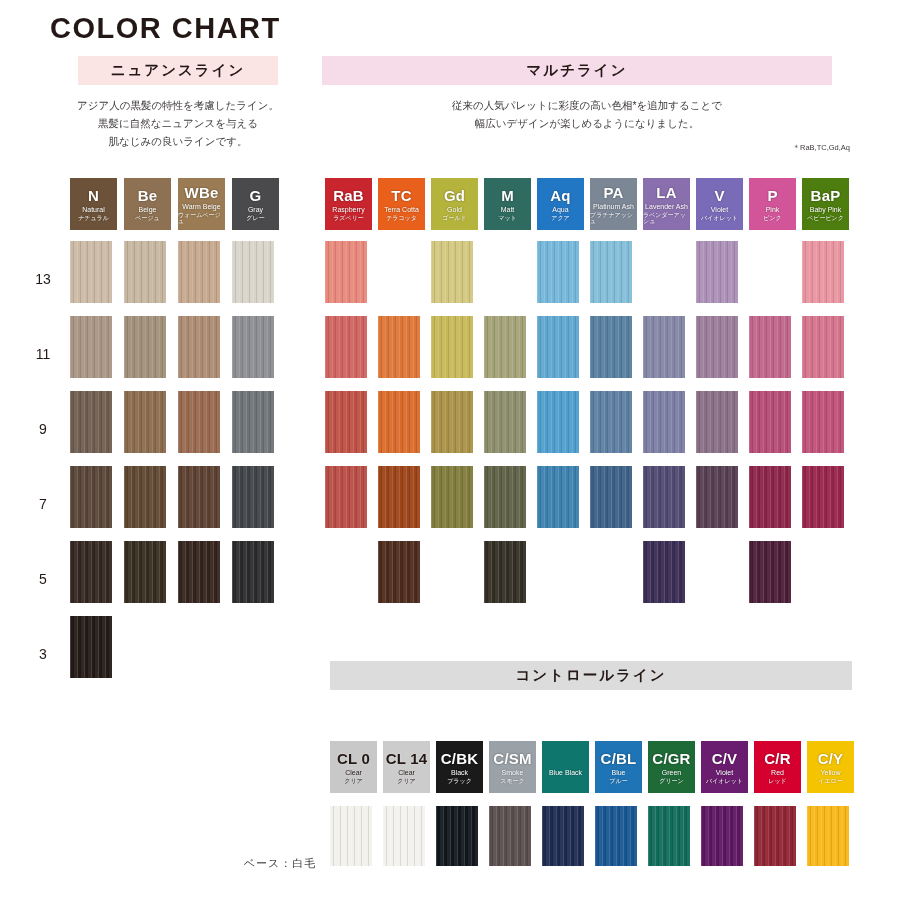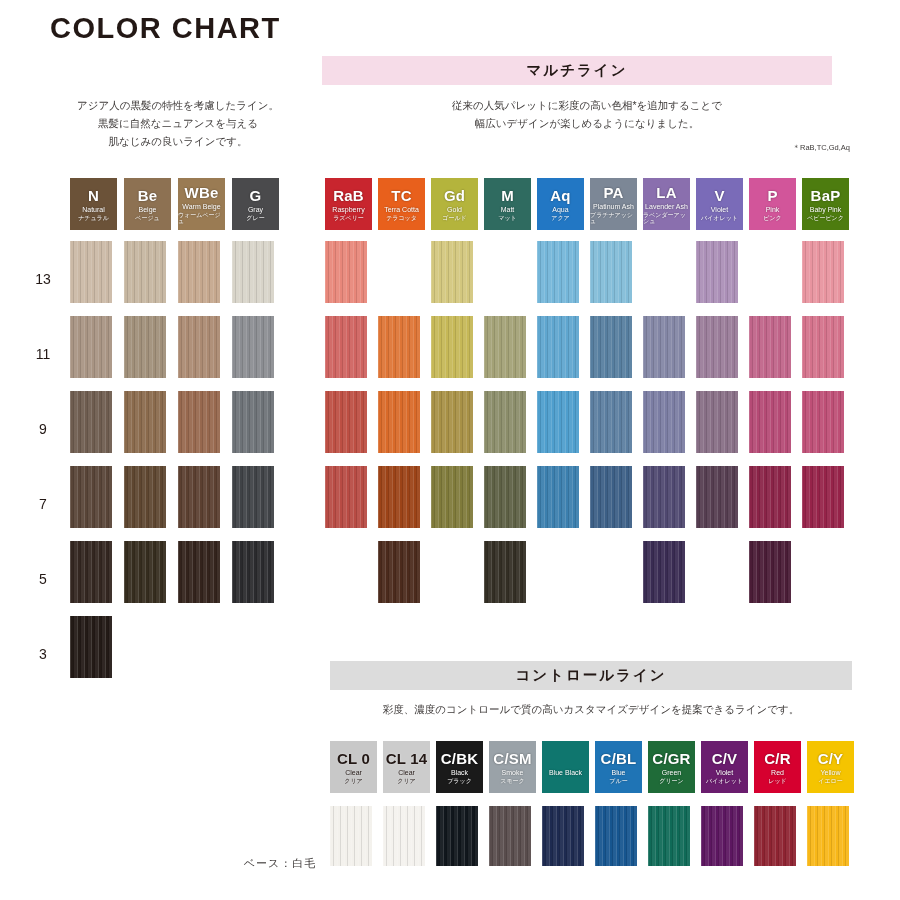--- a/index.html
+++ b/index.html
@@ -83,27 +83,27 @@
     font-size:11px;color:#3e3a39;letter-spacing:1px;
   }
 </style>
 </head>
 <body>
 
 <div id="root">
 
   <div class="abs page-title">COLOR CHART</div>
 
+  <div class="abs band band-nuance">ニュアンスライン</div>
   <div class="abs band band-multi">マルチライン</div>
   <div class="abs band band-control">コントロールライン</div>
 
   <div class="abs desc desc-nuance">アジア人の黒髪の特性を考慮したライン。<br>黒髪に自然なニュアンスを与える<br>肌なじみの良いラインです。</div>
   <div class="abs desc desc-multi">従来の人気パレットに彩度の高い色相*を追加することで<br>幅広いデザインが楽しめるようになりました。</div>
   <div class="abs note-multi">＊RaB,TC,Gd,Aq</div>
-  <div class="abs desc desc-control">彩度、濃度のコントロールで質の高いカスタマイズデザインを提案できるラインです。</div>
 
   <div id="levels-layer">
       <div class="abs lvl" style="left: 30px; top: 265px;">13</div>
       <div class="abs lvl" style="left: 30px; top: 340px;">11</div>
       <div class="abs lvl" style="left: 30px; top: 415px;">9</div>
       <div class="abs lvl" style="left: 30px; top: 490px;">7</div>
       <div class="abs lvl" style="left: 30px; top: 565px;">5</div>
       <div class="abs lvl" style="left: 30px; top: 640px;">3</div>
     </div>
   <div id="nuance-head-layer">

